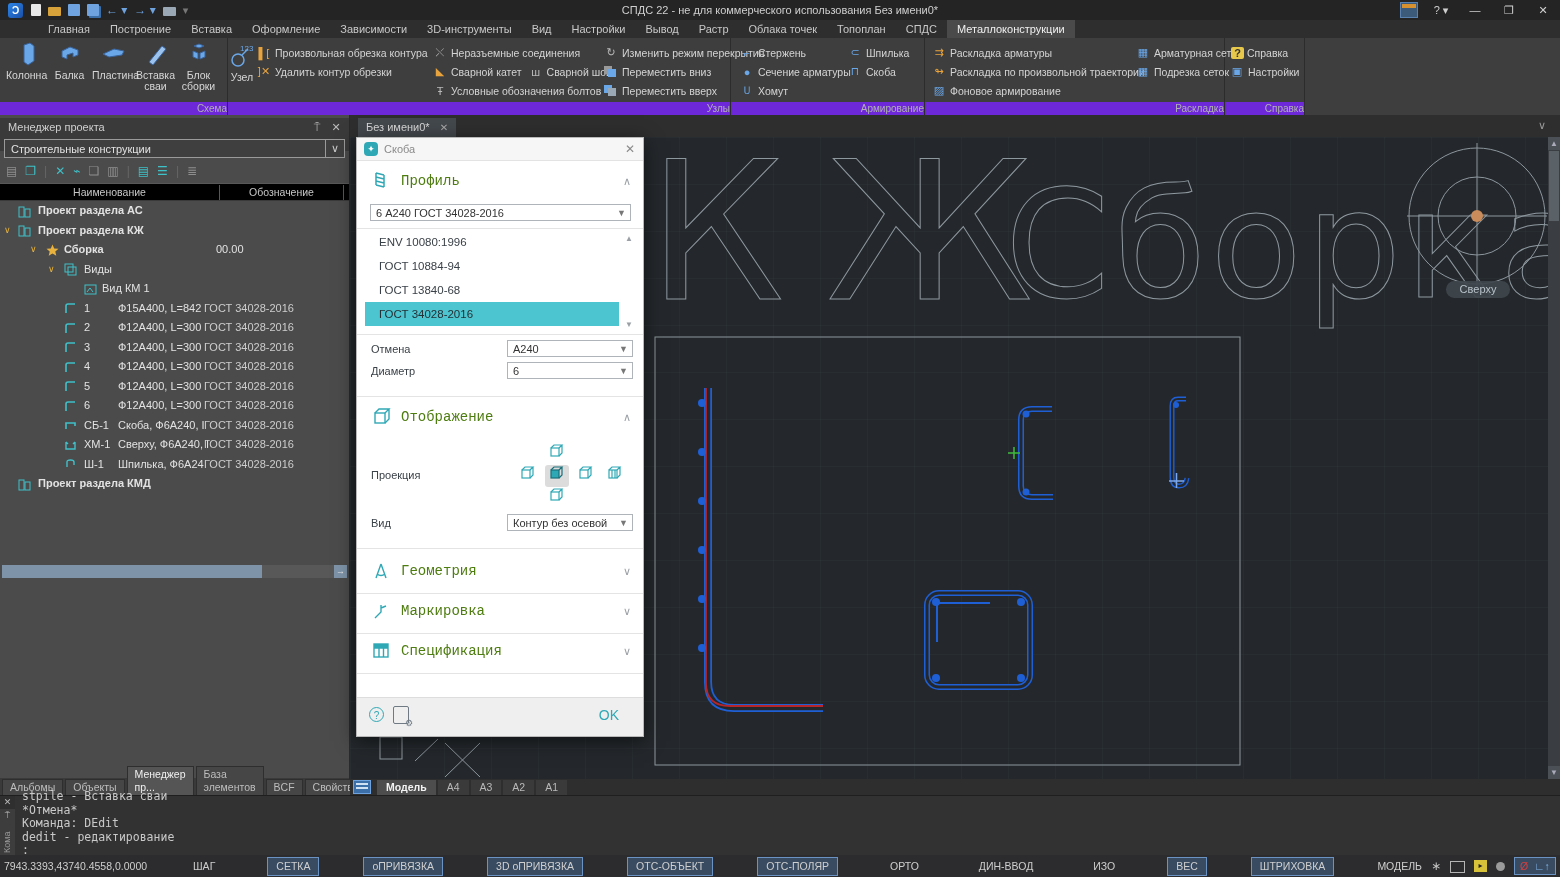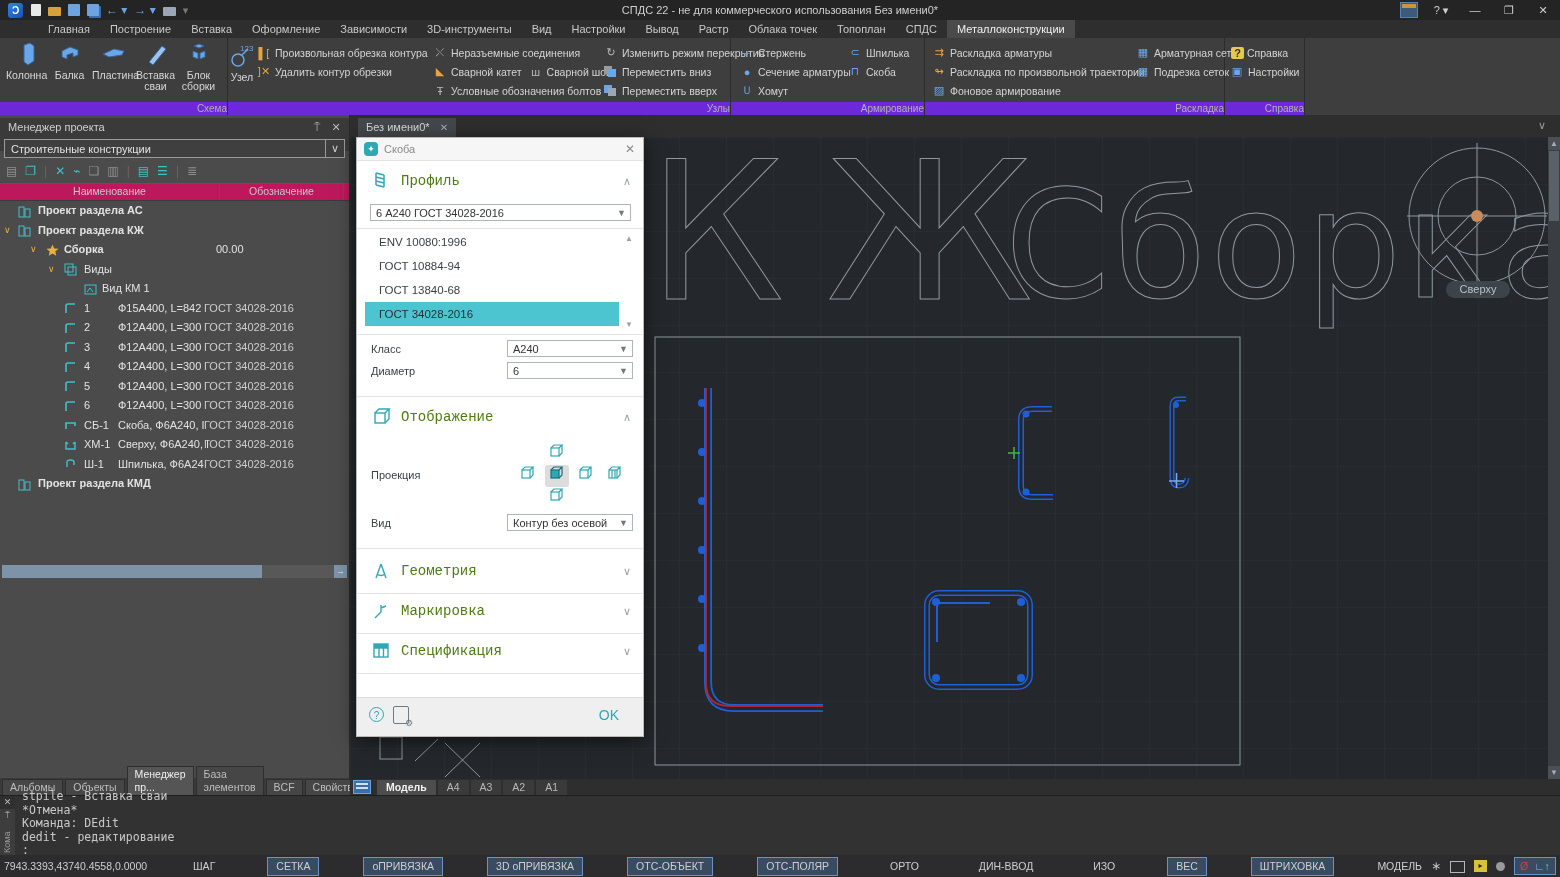--- a/index.html
+++ b/index.html
@@ -47,21 +47,21 @@
   
   .leftpanel{position:absolute;top:115px;left:0;width:350px;height:680px;background:#4b4b4b;border-right:1px solid #2a2a2a;box-sizing:border-box;}
   .lp-header{position:absolute;top:3px;left:0;right:0;height:33px;background:#3a3a3a;color:#cfcfcf;padding-left:8px;line-height:19px;font-size:11px;}
   .lp-header .hico{position:absolute;top:0;width:16px;text-align:center;color:#bbb;}
   .pinico{right:24px;} .lp-close{right:5px;}
   .lp-combo{position:absolute;top:24px;left:4px;right:4px;height:19px;background:#3f3f3f;border:1px solid #9a9a9a;color:#e2e2e2;
             line-height:18px;padding-left:6px;font-size:11px;box-sizing:border-box;}
   .lp-combo .dd{position:absolute;right:0;top:0;bottom:0;width:18px;border-left:1px solid #9a9a9a;text-align:center;color:#ccc;line-height:17px;}
   .lp-tools{position:absolute;top:47px;left:6px;height:18px;display:flex;gap:8px;align-items:center;font-size:12px;}
   .lp-tools .t{color:#3fc1c9;} .lp-tools .tm{color:#8f8f8f;} .lp-tools .sep{color:#666;}
-  .lp-colhead{position:absolute;top:68px;left:0;right:0;height:16px;background:#be185d;border-top:1px solid #585858;border-bottom:1px solid #3a3a3a;display:flex;}
+  .lp-colhead{position:absolute;top:68px;left:0;right:0;height:16px;background:#000000;border-top:1px solid #585858;border-bottom:1px solid #3a3a3a;display:flex;align-items:center;}
   .lp-colhead .c{line-height:15px;text-align:center;color:#c6c6c6;font-size:10.5px;border-right:1px solid #585858;box-sizing:border-box;}
   .tree{position:absolute;top:86px;left:0;right:2px;height:314px;overflow:hidden;}
   .trow{position:relative;height:19.5px;line-height:19.5px;font-size:11px;color:#e2e2e2;white-space:nowrap;}
   .trow .chev{position:absolute;color:#e8b23d;font-size:9px;top:0;}
   .trow .ticon{position:absolute;top:3.5px;}
   .trow .tname{position:absolute;top:0;} .trow b{font-weight:bold;}
   .trow .tnum{position:absolute;left:84px;} .trow .tsize{position:absolute;left:118px;}
   .trow .tgost{position:absolute;left:204px;color:#cdcdcd;}
   .trow .tval{position:absolute;left:216px;}
   .lp-hscroll{position:absolute;top:450px;left:2px;right:2px;height:13px;background:#585858;}
@@ -635,21 +635,21 @@
     <div class="dlist" style="top:92px">
       <div class="li">ENV 10080:1996</div>
       <div class="li">ГОСТ 10884-94</div>
       <div class="li">ГОСТ 13840-68</div>
       <div class="li sel">ГОСТ 34028-2016</div>
     </div>
     <span class="lscroll" style="top:96px">▲</span>
     <span class="lscroll" style="top:182px">▼</span>
     <div class="divider" style="top:196px"></div>
 
-    <span class="drow-label" style="top:205px">Класс</span>
+    <span class="drow-label" style="top:205px">Отмена</span>
     <div class="dcombo" style="top:202px;left:150px;width:126px">
       <span>А240</span><span class="dd">▼</span>
     </div>
     <span class="drow-label" style="top:227px">Диаметр</span>
     <div class="dcombo" style="top:224px;left:150px;width:126px">
       <span>6</span><span class="dd">▼</span>
     </div>
     <div class="divider" style="top:258px"></div>
 
     <div class="sechead" style="top:266px">

